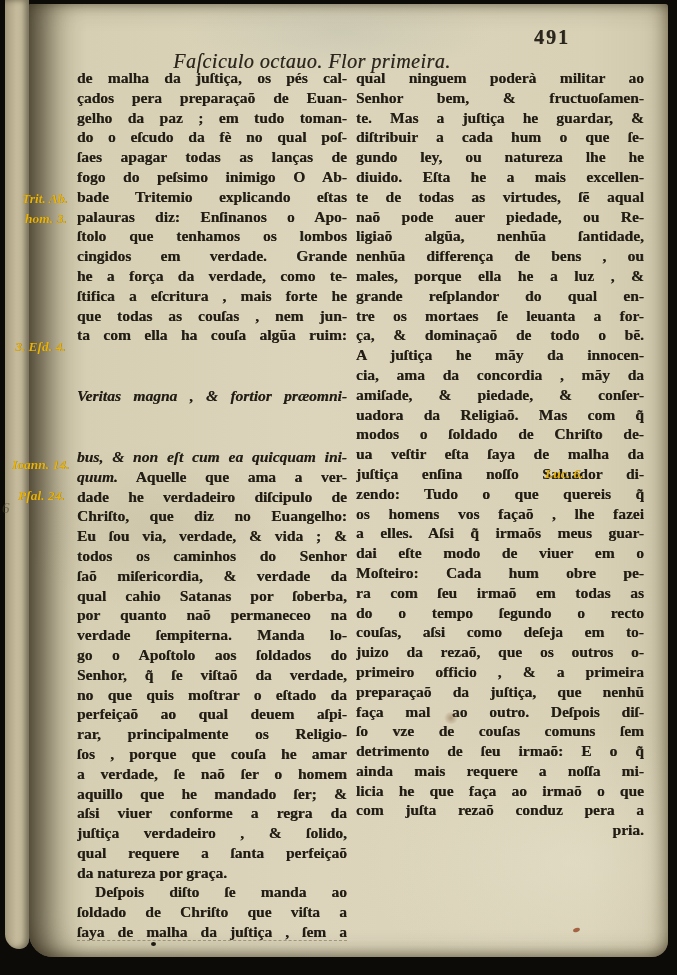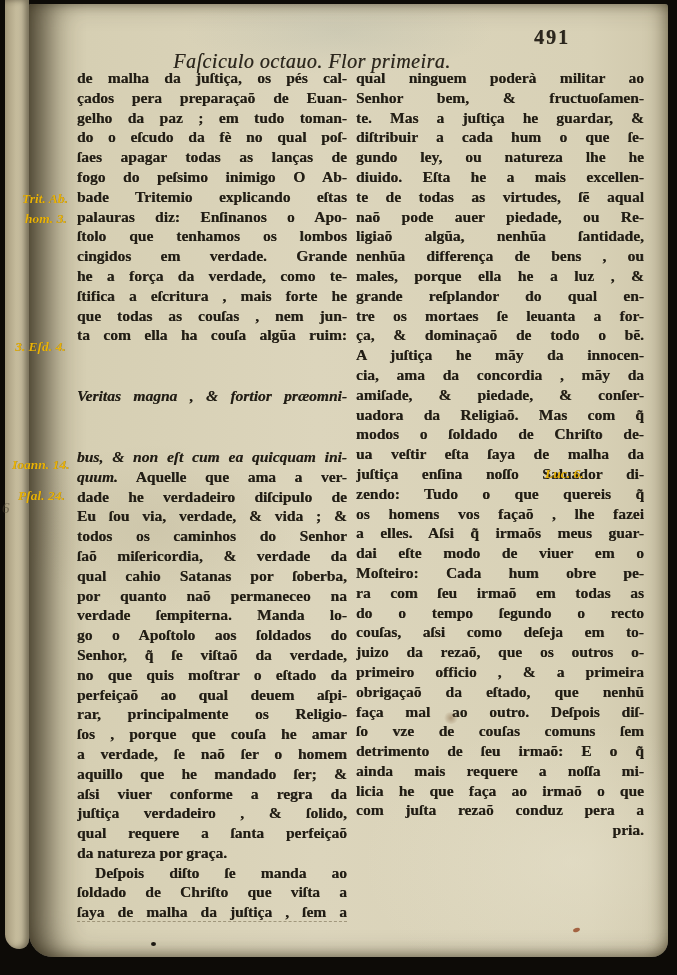--- a/index.html
+++ b/index.html
@@ -76,20 +76,21 @@
         <div class="tl"><span>ſtolo que tenhamos os lombos</span></div>
         <div class="tl"><span>cingidos em verdade.  Grande</span></div>
         <div class="tl"><span>he a força da verdade, como te-</span></div>
         <div class="tl"><span>ſtifica a eſcritura , mais forte he</span></div>
         <div class="tl"><span>que todas as couſas , nem jun-</span></div>
         <div class="tl"><span>ta com ella ha couſa algũa ruim:</span></div>
         <div class="tl it"><span class="it">Veritas magna , &amp; fortior præomni-</span></div>
         <div class="tl it"><span class="it">bus, &amp; non eſt cum ea quicquam ini-</span></div>
         <div class="tl"><span class="it">quum.</span><span>  Aquelle que ama a ver-</span></div>
         <div class="tl"><span>dade he verdadeiro diſcipulo de</span></div>
+        <div class="tl"><span>Chriſto, que diz no Euangelho:</span></div>
         <div class="tl"><span>Eu ſou via, verdade, &amp; vida ; &amp;</span></div>
         <div class="tl"><span>todos os caminhos  do Senhor</span></div>
         <div class="tl"><span>ſaõ miſericordia, &amp; verdade da</span></div>
         <div class="tl"><span>qual cahio Satanas por ſoberba,</span></div>
         <div class="tl"><span>por quanto naõ permaneceo na</span></div>
         <div class="tl"><span>verdade ſempiterna. Manda lo-</span></div>
         <div class="tl"><span>go o Apoſtolo aos ſoldados do</span></div>
         <div class="tl"><span>Senhor, q̃ ſe viſtaõ da verdade,</span></div>
         <div class="tl"><span>no que quis moſtrar o eſtado da</span></div>
         <div class="tl"><span>perfeiçaõ ao qual deuem aſpi-</span></div>
@@ -130,21 +131,21 @@
         <div class="tl"><span>zendo:  Tudo o que quereis q̃</span></div>
         <div class="tl"><span>os homens vos façaõ , lhe fazei</span></div>
         <div class="tl"><span>a elles. Aſsi q̃ irmaõs meus guar-</span></div>
         <div class="tl"><span>dai  eſte modo de viuer em o</span></div>
         <div class="tl"><span>Moſteiro:  Cada hum obre pe-</span></div>
         <div class="tl"><span>ra com ſeu irmaõ em todas as</span></div>
         <div class="tl"><span>do o tempo ſegundo o recto</span></div>
         <div class="tl"><span>couſas, aſsi como deſeja em to-</span></div>
         <div class="tl"><span>juizo da rezaõ, que os outros o-</span></div>
         <div class="tl"><span>primeiro officio , &amp; a primeira</span></div>
-        <div class="tl"><span>obrigaçaõ da eſtado, que nenhũ</span></div>
+        <div class="tl"><span>preparaçaõ da juſtiça, que nenhũ</span></div>
         <div class="tl"><span>faça mal ao outro. Deſpois diſ-</span></div>
         <div class="tl"><span>ſo vze de couſas comuns ſem</span></div>
         <div class="tl"><span>detrimento de ſeu irmaõ: E o q̃</span></div>
         <div class="tl"><span>ainda mais requere a noſſa mi-</span></div>
         <div class="tl"><span>licia he que faça ao irmaõ o que</span></div>
         <div class="tl"><span>com juſta rezaõ conduz pera a</span></div>
         <div class="tl ar"><span>pria.</span></div>
       </div>
 
     <div class="spot spot-brown"></div>

